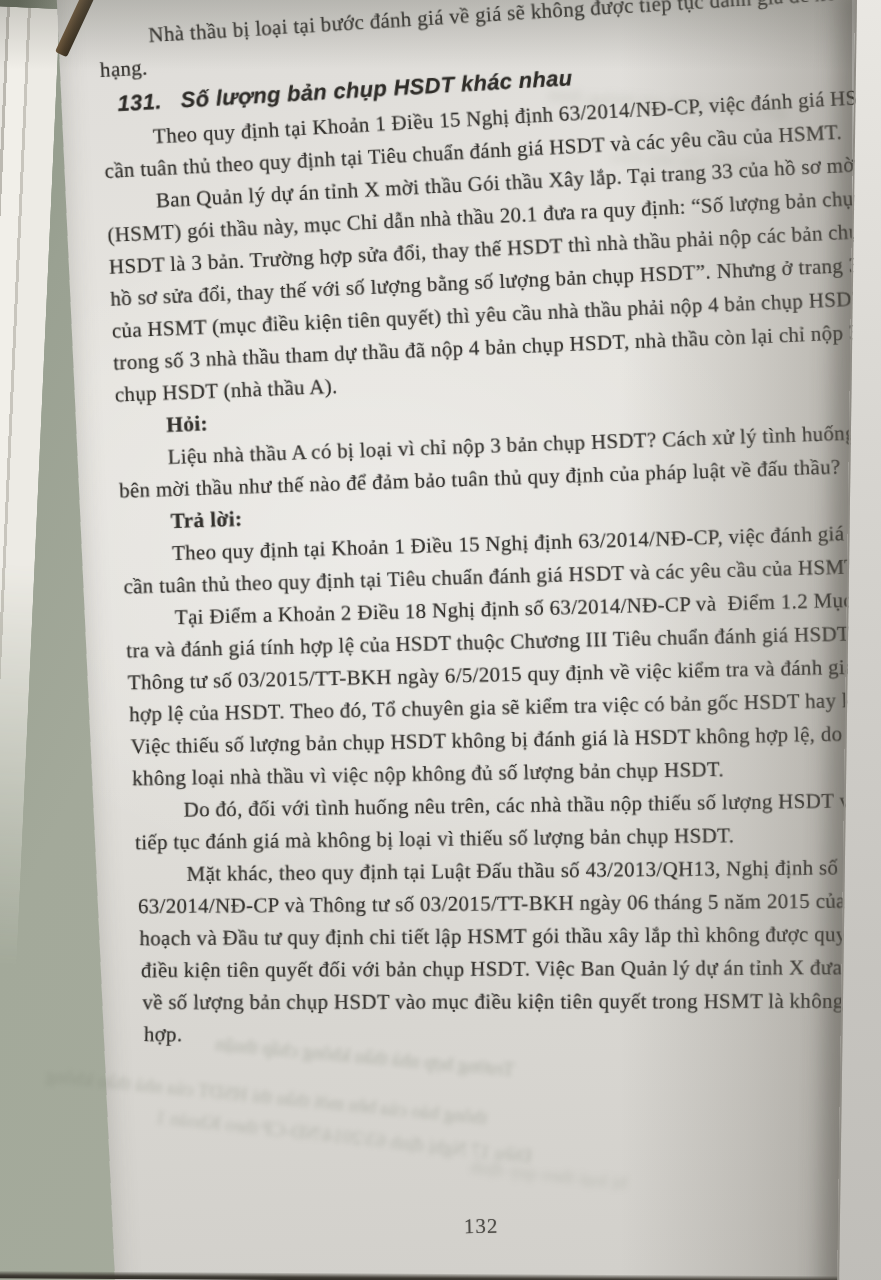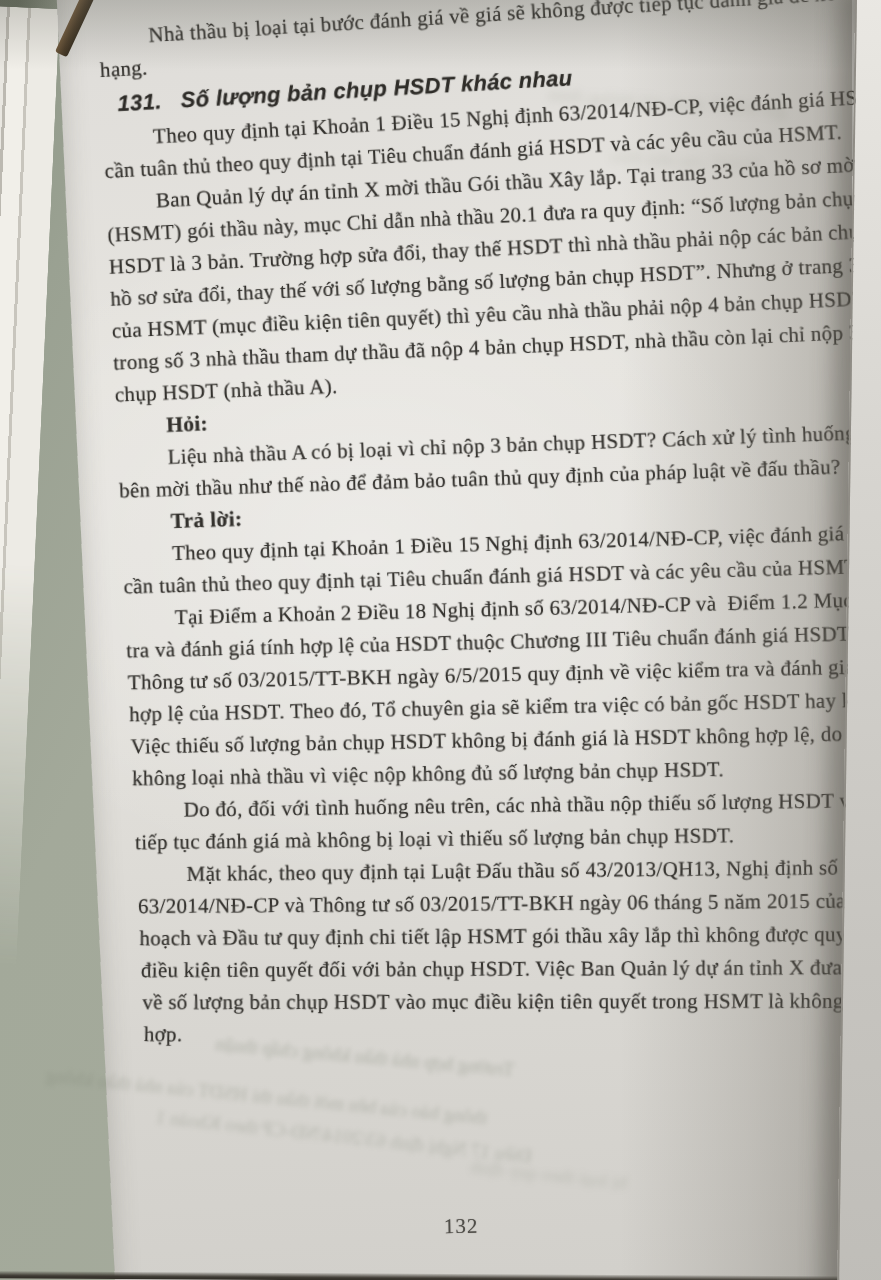--- a/index.html
+++ b/index.html
@@ -87,21 +87,21 @@
     filter:blur(.6px);
   }
   
   .cover-stick{
     position:absolute;left:70px;top:-16px;width:13px;height:74px;z-index:3;
     transform:rotate(25deg);
     background:linear-gradient(to right,#6d5639,#4a3b27 55%,#362c1d);
     border-radius:3px;
   }
   .page-number{
-    position:absolute;left:444px;top:1214px;z-index:3;
+    position:absolute;left:464px;top:1214px;z-index:3;
     font-size:21px;color:#504e49;letter-spacing:1px;
     transform:rotate(-1deg);
     text-shadow:0 0 1px rgba(80,78,73,.5);
   }
 </style>
 </head>
 <body>
 
 <div class="photo" id="photo">
   <div class="edge-stack"></div>

